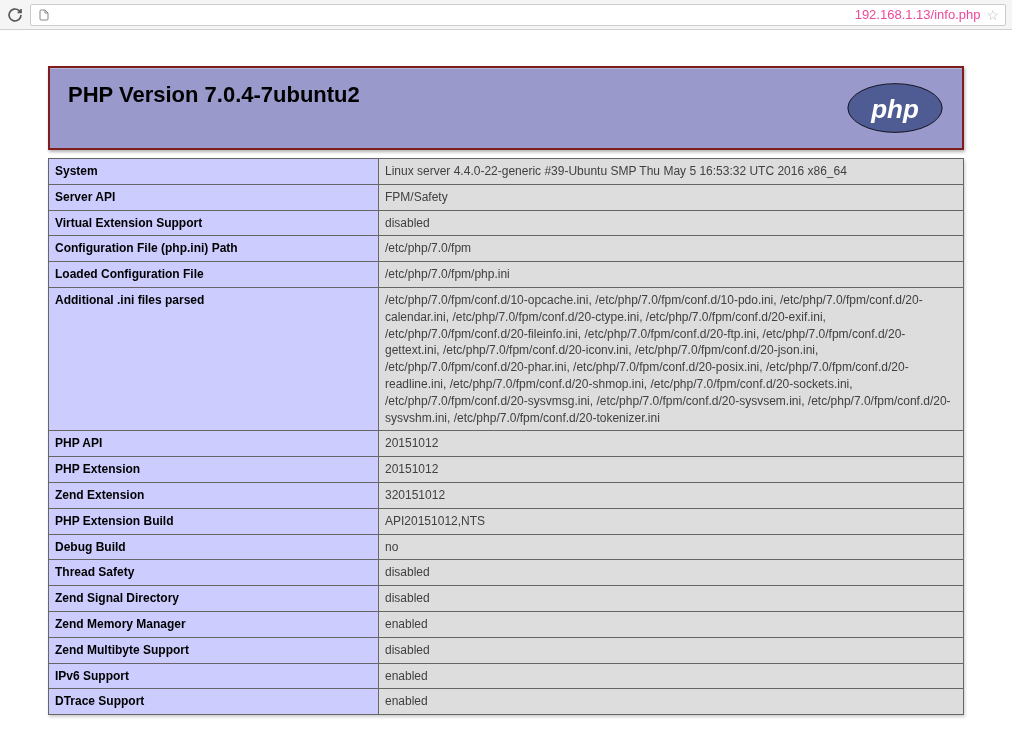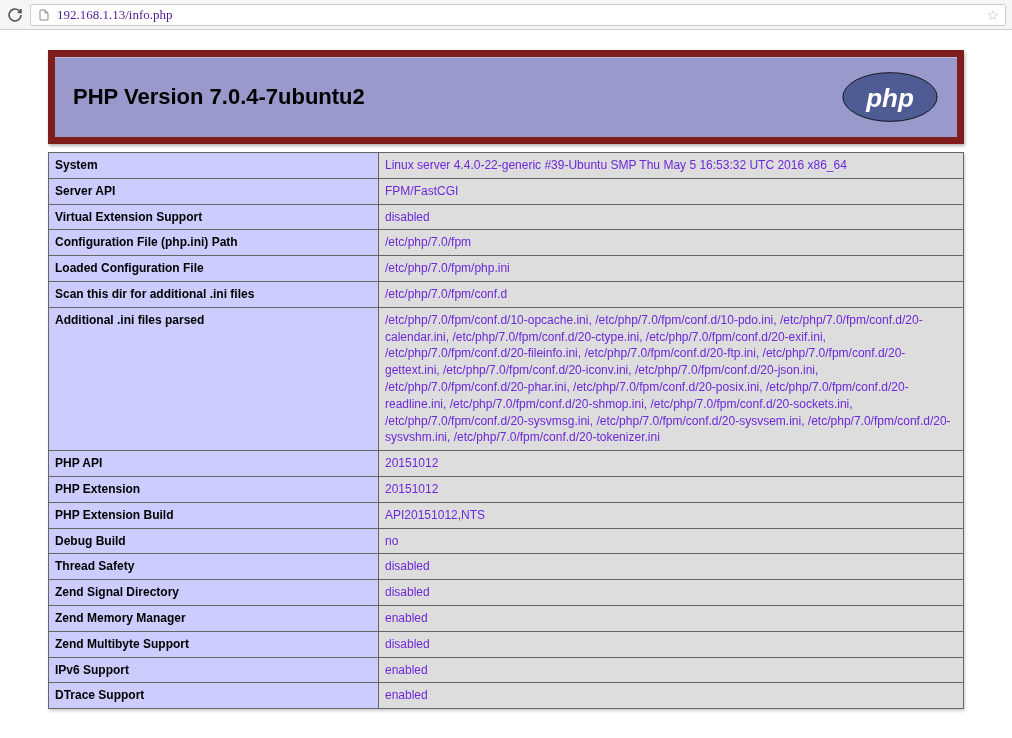--- a/index.html
+++ b/index.html
@@ -47,41 +47,43 @@
       color: #888;
       display: flex;
       align-items: center;
       justify-content: center;
     }
     .url-input {
       flex: 1;
       border: none;
       outline: none;
       font-size: 13px;
-      color: #4c1d95;
-      font-family: Liberation Serif, serif;
+      color: #ec4899;
+      font-family: Liberation Sans, sans-serif;
       background: transparent;
+      text-align: right;
     }
     .star-icon {
       color: #bbb;
       cursor: pointer;
       font-size: 14px;
     }
     .page-content {
       padding: 20px 48px;
     }
     .php-header {
       background: #9999cc;
-      border: 7px solid #7f1d1d;
+      border: 2px solid #7f1d1d;
       padding: 14px 18px;
       display: flex;
-      align-items: center;
+      align-items: flex-start;
       justify-content: space-between;
       margin-bottom: 8px;
       box-shadow: inset 0 1px 0 rgba(255,255,255,0.3), 1px 2px 3px rgba(0,0,0,0.3);
+      margin-top: 16px;
     }
     .php-title {
       font-size: 22px;
       font-weight: bold;
       color: #000;
     }
     .php-logo {
       width: 98px;
       height: 52px;
     }
@@ -98,21 +100,21 @@
       line-height: 1.4;
     }
     .info-table td.key {
       background: #ccccff;
       font-weight: bold;
       width: 330px;
       color: #000;
     }
     .info-table td.value {
       background: #dddddd;
-      color: #6d28d9;
+      color: #404040;
       word-break: break-word;
     }
   </style>
 </head>
 <body>
 
 <div class="browser-bar">
   <div class="reload-icon">
     <svg viewBox="0 0 24 24" width="16" height="16" fill="none" stroke="currentColor" stroke-width="2.5">
       <path d="M21 12a9 9 0 1 1-3.2-6.9L21 8"></path>
@@ -141,49 +143,49 @@
   </div>
 
   <table class="info-table">
     <tbody id="info-tbody">
         <tr>
           <td class="key">System</td>
           <td class="value">Linux server 4.4.0-22-generic #39-Ubuntu SMP Thu May 5 16:53:32 UTC 2016 x86_64</td>
         </tr>
         <tr>
           <td class="key">Server API</td>
-          <td class="value">FPM/FastCGI</td>
+          <td class="value">FPM/Safety</td>
         </tr>
         <tr>
           <td class="key">Virtual Extension Support</td>
           <td class="value">disabled</td>
         </tr>
         <tr>
           <td class="key">Configuration File (php.ini) Path</td>
           <td class="value">/etc/php/7.0/fpm</td>
         </tr>
         <tr>
           <td class="key">Loaded Configuration File</td>
           <td class="value">/etc/php/7.0/fpm/php.ini</td>
         </tr>
         <tr>
-          <td class="key">Scan this dir for additional .ini files</td>
-          <td class="value">/etc/php/7.0/fpm/conf.d</td>
-        </tr>
-        <tr>
           <td class="key">Additional .ini files parsed</td>
           <td class="value">/etc/php/7.0/fpm/conf.d/10-opcache.ini, /etc/php/7.0/fpm/conf.d/10-pdo.ini, /etc/php/7.0/fpm/conf.d/20-calendar.ini, /etc/php/7.0/fpm/conf.d/20-ctype.ini, /etc/php/7.0/fpm/conf.d/20-exif.ini, /etc/php/7.0/fpm/conf.d/20-fileinfo.ini, /etc/php/7.0/fpm/conf.d/20-ftp.ini, /etc/php/7.0/fpm/conf.d/20-gettext.ini, /etc/php/7.0/fpm/conf.d/20-iconv.ini, /etc/php/7.0/fpm/conf.d/20-json.ini, /etc/php/7.0/fpm/conf.d/20-phar.ini, /etc/php/7.0/fpm/conf.d/20-posix.ini, /etc/php/7.0/fpm/conf.d/20-readline.ini, /etc/php/7.0/fpm/conf.d/20-shmop.ini, /etc/php/7.0/fpm/conf.d/20-sockets.ini, /etc/php/7.0/fpm/conf.d/20-sysvmsg.ini, /etc/php/7.0/fpm/conf.d/20-sysvsem.ini, /etc/php/7.0/fpm/conf.d/20-sysvshm.ini, /etc/php/7.0/fpm/conf.d/20-tokenizer.ini</td>
         </tr>
         <tr>
           <td class="key">PHP API</td>
           <td class="value">20151012</td>
         </tr>
         <tr>
           <td class="key">PHP Extension</td>
           <td class="value">20151012</td>
+        </tr>
+        <tr>
+          <td class="key">Zend Extension</td>
+          <td class="value">320151012</td>
         </tr>
         <tr>
           <td class="key">PHP Extension Build</td>
           <td class="value">API20151012,NTS</td>
         </tr>
         <tr>
           <td class="key">Debug Build</td>
           <td class="value">no</td>
         </tr>
         <tr>

